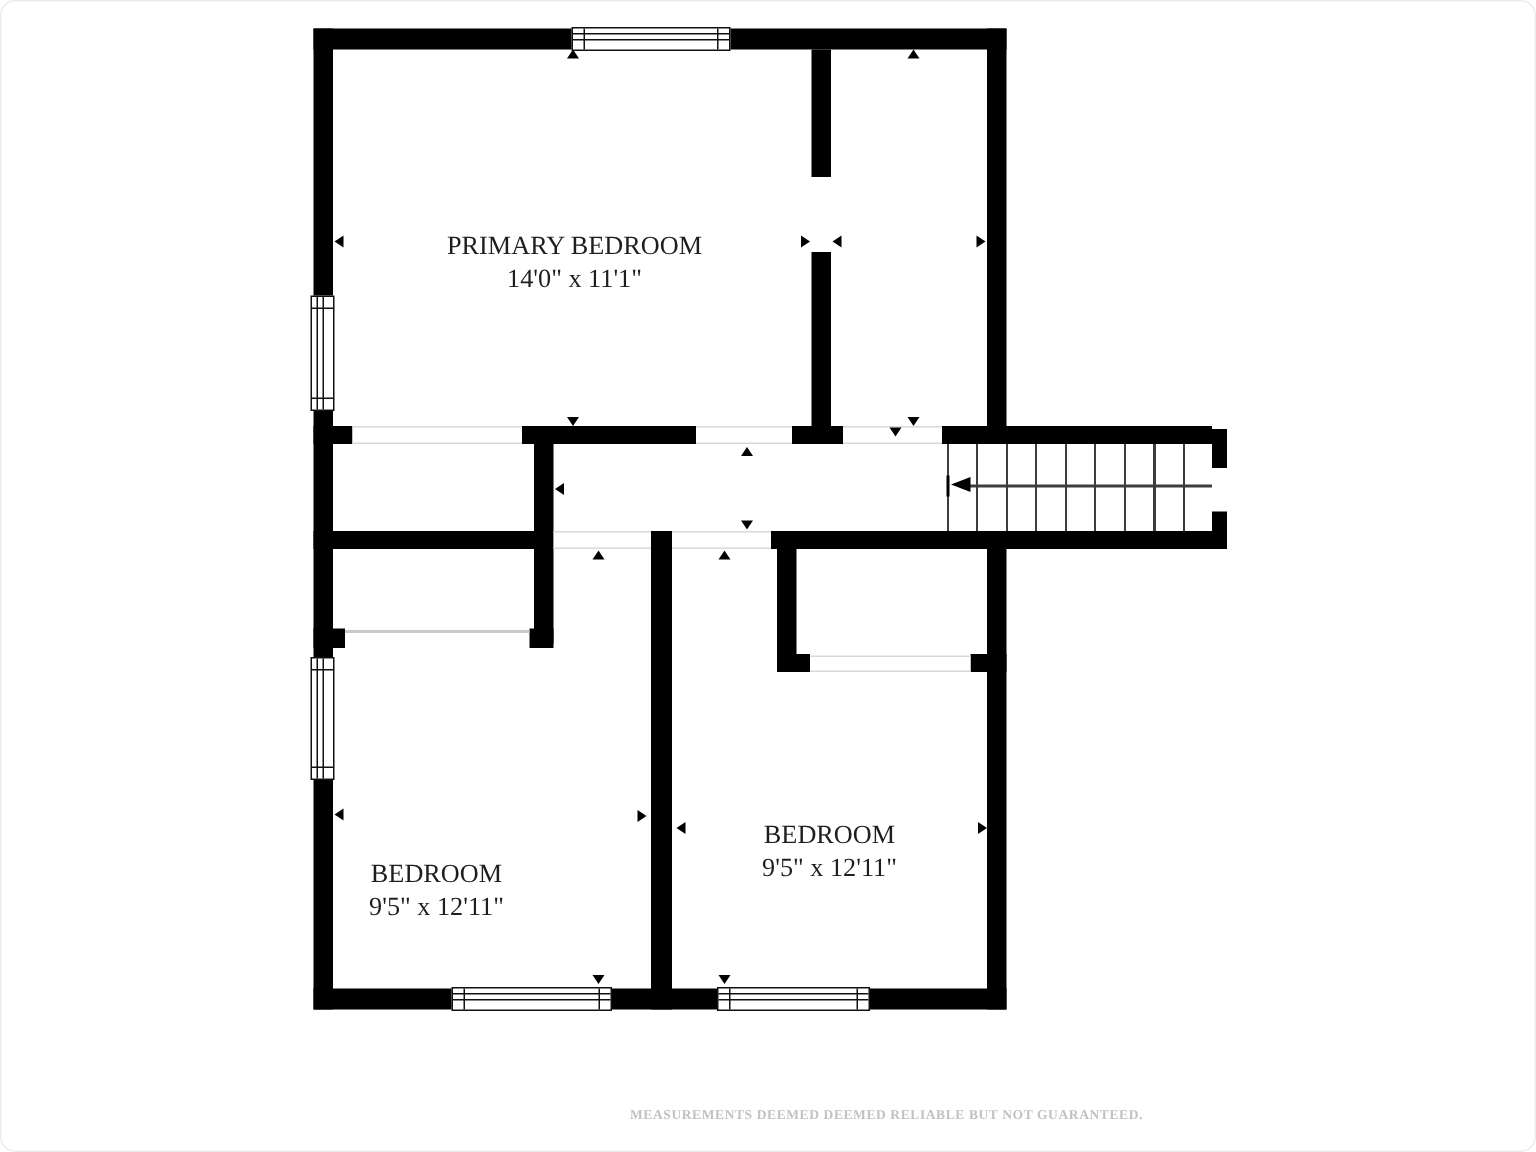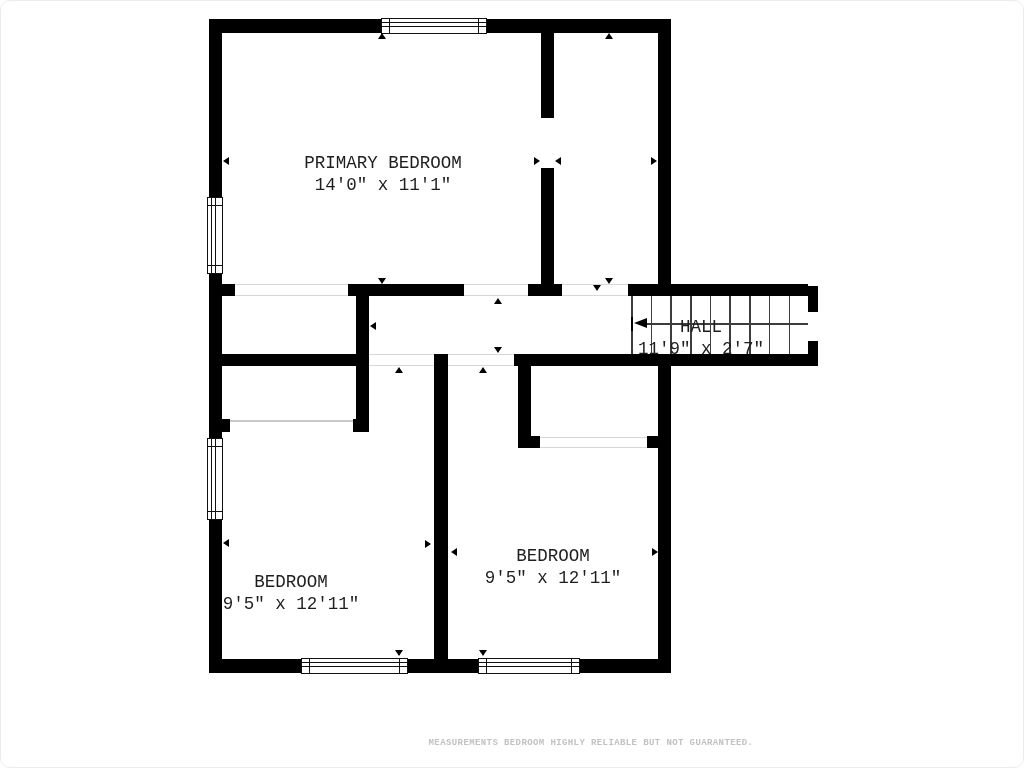--- a/index.html
+++ b/index.html
@@ -1,18 +1,18 @@
 <!DOCTYPE html>
 <html><head>
 <meta charset="utf-8">
 <style>
   html,body{margin:0;padding:0;background:#fff;}
   .page{
     position:relative;width:1024px;height:768px;background:#ffffff;
-    font-family:Liberation Mono, monospace;overflow:hidden;
+    font-family:Liberation Serif, serif;overflow:hidden;
     border:1px solid #ececec;border-radius:10px;box-sizing:border-box;
   }
   .wall{position:absolute;background:#000;}
   
   .th{position:absolute;background:#fff;border-top:1px solid #d8d8d8;border-bottom:1px solid #d8d8d8;box-sizing:border-box;}
   .th-line{position:absolute;background:#c9c9c9;}
   
   .win{position:absolute;background:#fff;border:1.5px solid #111;box-sizing:border-box;}
   .win .mull-a{position:absolute;background:#111;}
   .win .mull-b{position:absolute;background:#111;}
@@ -131,28 +131,24 @@
   <div class="tri tri-right" style="left:651px;top:547px"></div>
   <div class="tri tri-up" style="left:394px;top:366px"></div>
   <div class="tri tri-down" style="left:394px;top:649px"></div>
   <div class="tri tri-up" style="left:478px;top:366px"></div>
   <div class="tri tri-down" style="left:478px;top:649px"></div>
 
   <div class="room-label" style="left:382px;top:151px">
     <div>PRIMARY BEDROOM</div>
     <div>14'0" x 11'1"</div>
   </div>
-  <div class="room-label" style="left:700px;top:315px">
-    <div>HALL</div>
-    <div>11'9" x 2'7"</div>
-  </div>
   <div class="room-label" style="left:290px;top:570px">
     <div>BEDROOM</div>
     <div>9'5" x 12'11"</div>
   </div>
   <div class="room-label" style="left:552px;top:544px">
     <div>BEDROOM</div>
     <div>9'5" x 12'11"</div>
   </div>
 
-  <div class="disclaimer">MEASUREMENTS BEDROOM HIGHLY RELIABLE BUT NOT GUARANTEED.</div>
+  <div class="disclaimer">MEASUREMENTS DEEMED DEEMED RELIABLE BUT NOT GUARANTEED.</div>
 
 </div>
 
 </body></html>

